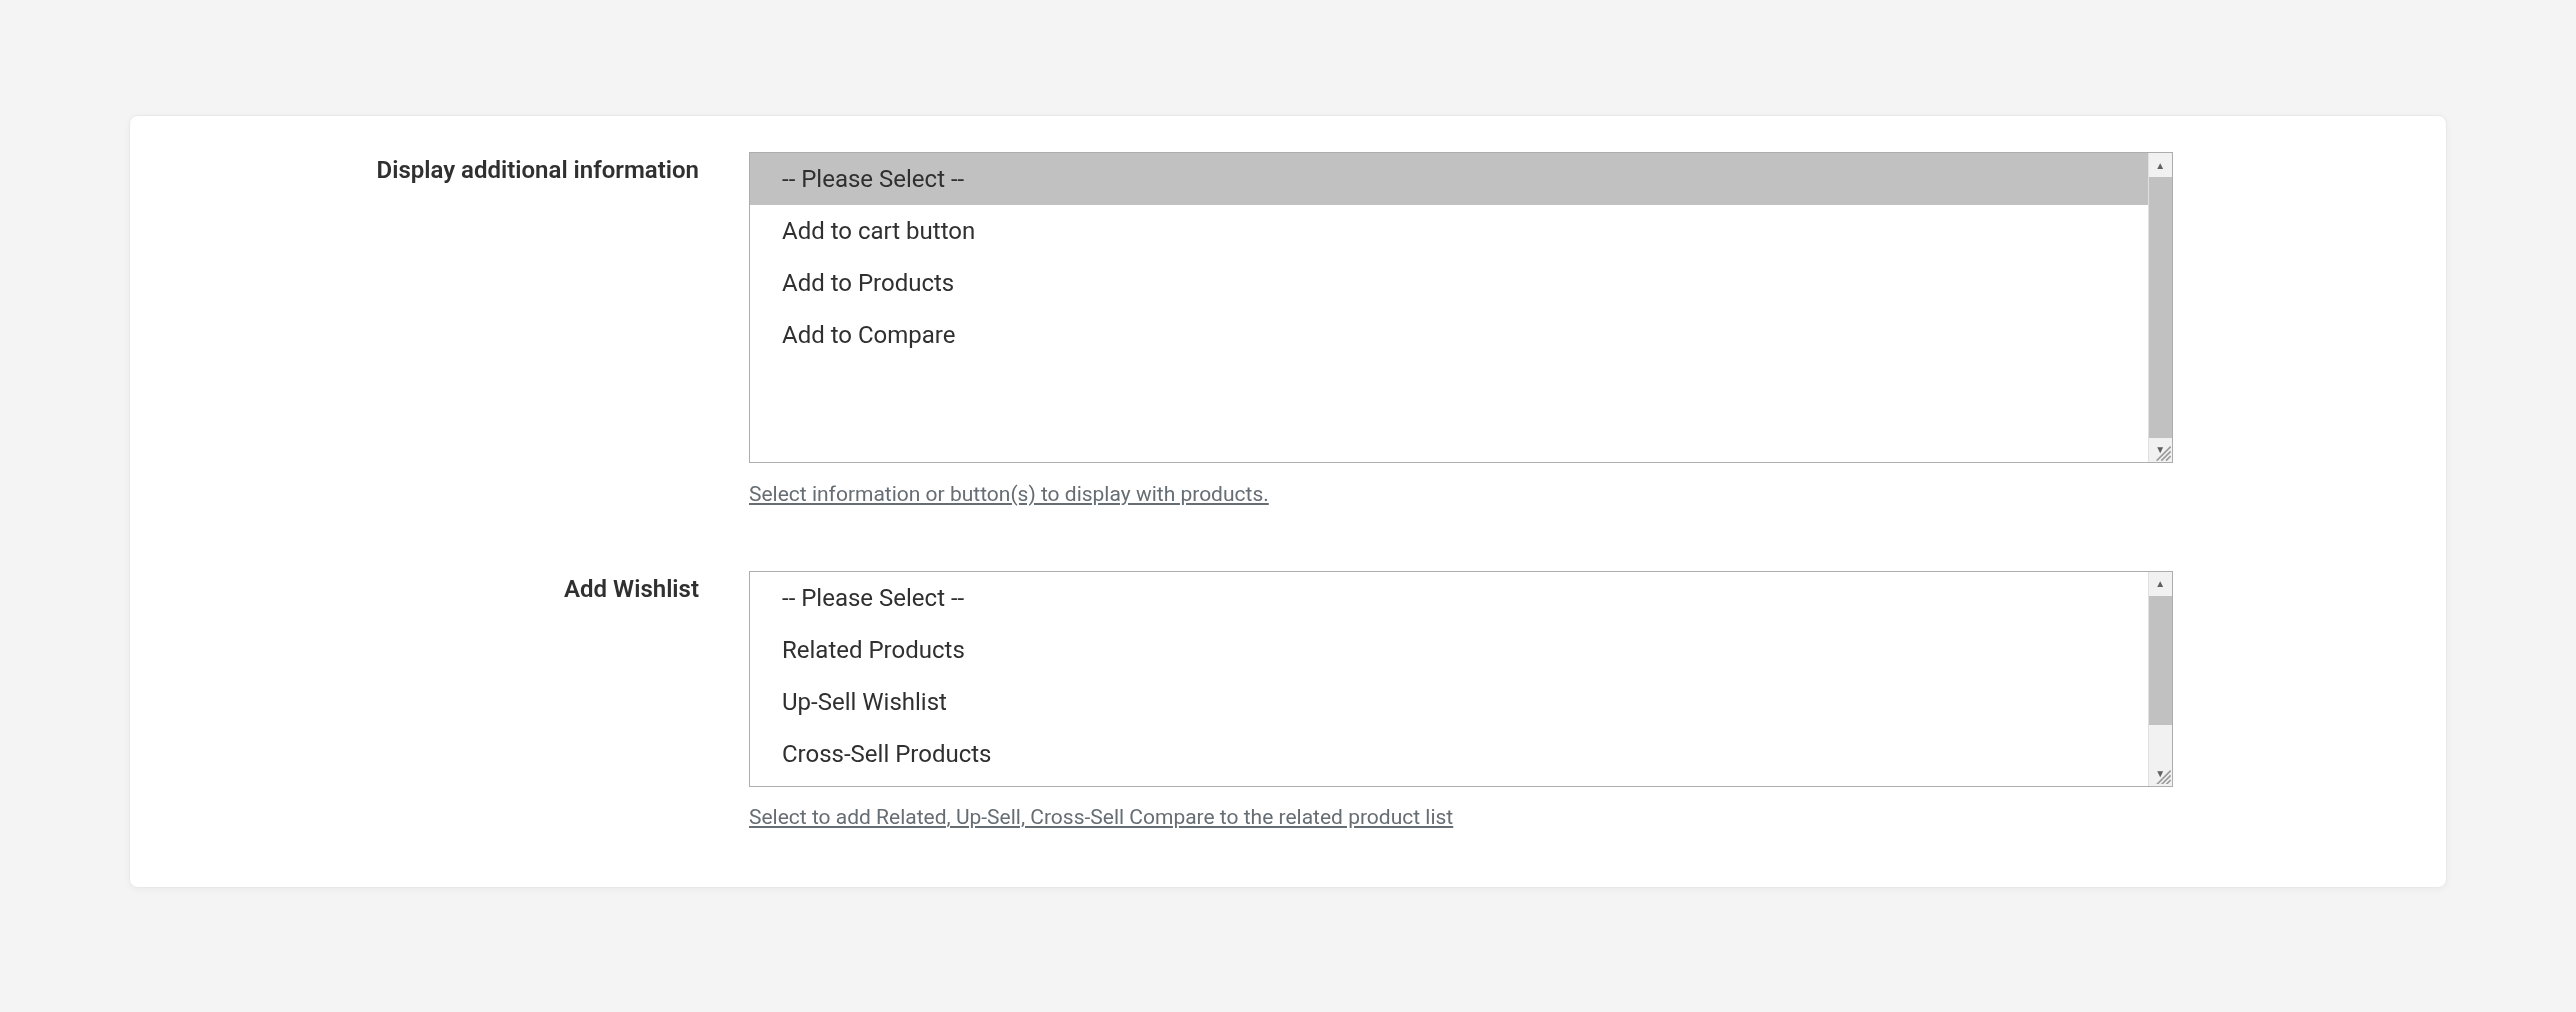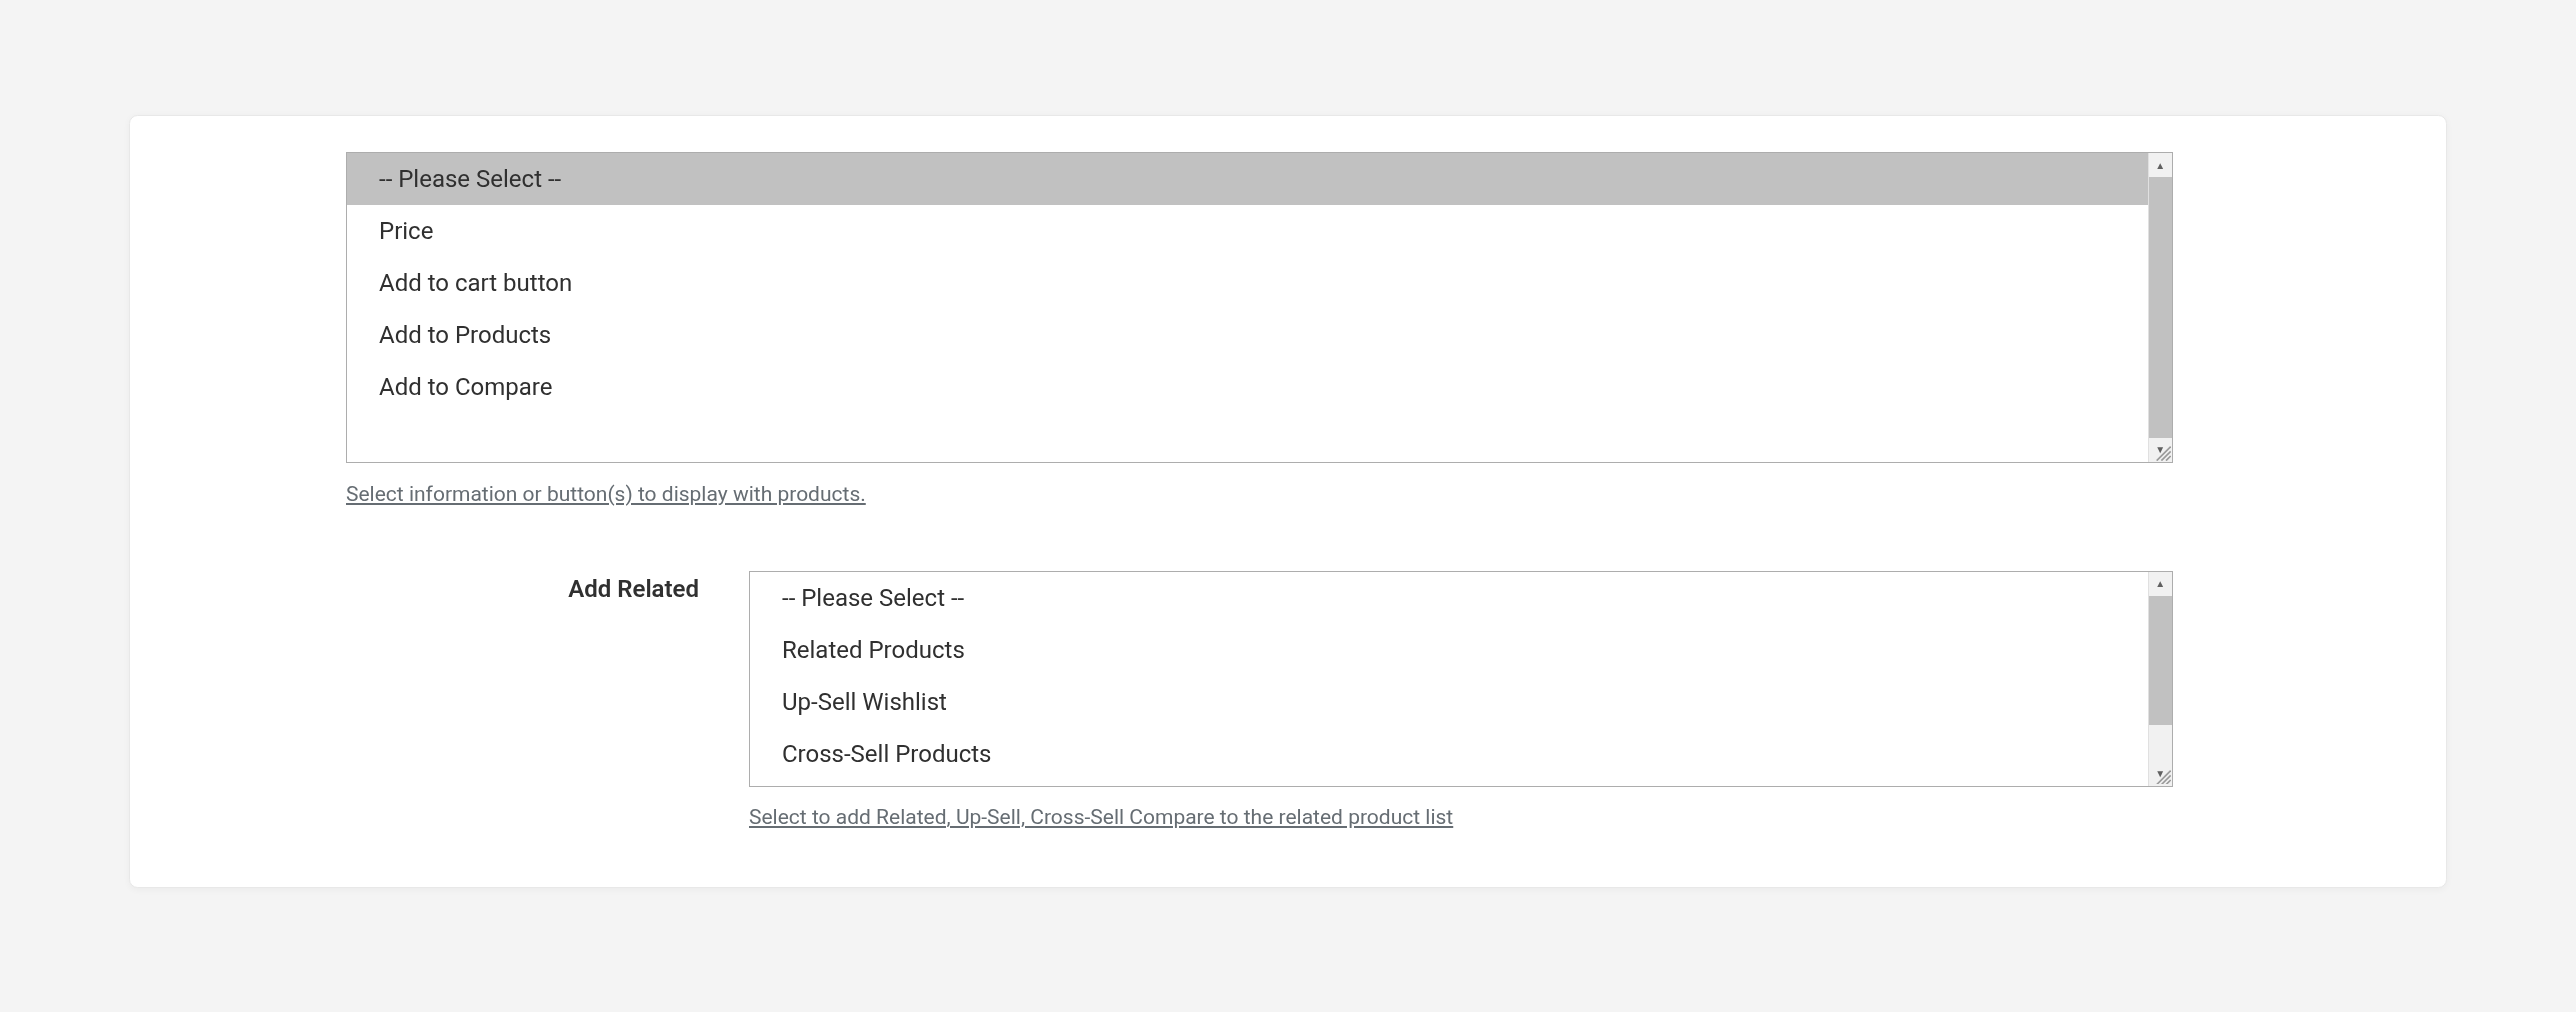--- a/index.html
+++ b/index.html
@@ -130,25 +130,27 @@
     text-decoration: underline;
   }
 </style>
 </head>
 <body>
 
 <div class="outer">
   <div class="panel">
 
     <div class="field">
+      <div class="label-col">
+        <span class="field-label">Display additional information</span>
+      </div>
       <div class="ctrl-col">
         <div class="listbox lb-large">
           <div class="lb-items">
             <div class="lb-item selected">-- Please Select --</div>
-            <div class="lb-item">Price</div>
             <div class="lb-item">Add to cart button</div>
             <div class="lb-item">Add to Products</div>
             <div class="lb-item">Add to Compare</div>
           </div>
           <div class="sb">
             <div class="sb-btn">
               <span>▲</span>
             </div>
             <div class="sb-track">
               <div class="sb-thumb"></div>
@@ -166,21 +168,21 @@
             </g>
               </svg>
           </div>
         </div>
         <div class="help">Select information or button(s) to display with products.</div>
       </div>
     </div>
 
     <div class="field">
       <div class="label-col">
-        <span class="field-label">Add Related</span>
+        <span class="field-label">Add Wishlist</span>
       </div>
       <div class="ctrl-col">
         <div class="listbox lb-small">
           <div class="lb-items">
             <div class="lb-item">-- Please Select --</div>
             <div class="lb-item">Related Products</div>
             <div class="lb-item">Up-Sell Wishlist</div>
             <div class="lb-item">Cross-Sell Products</div>
           </div>
           <div class="sb">

